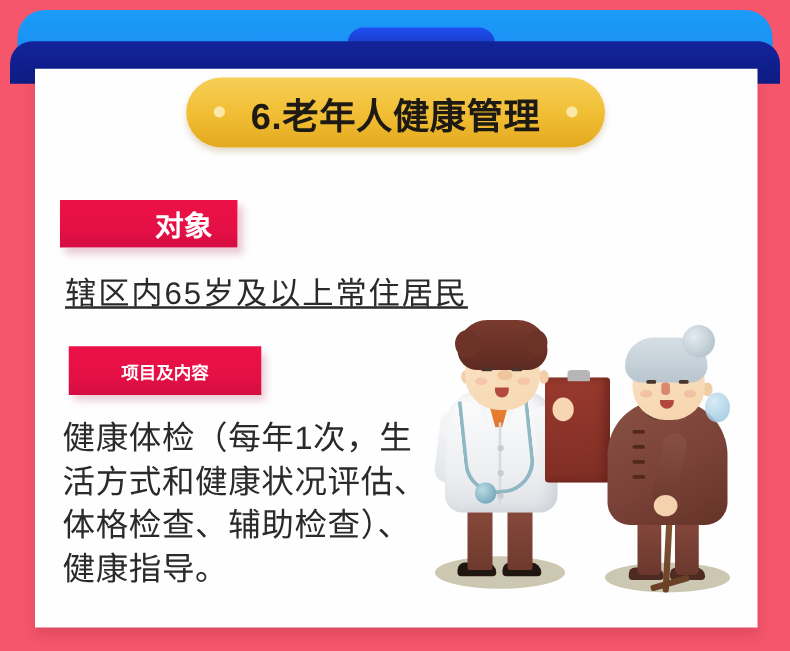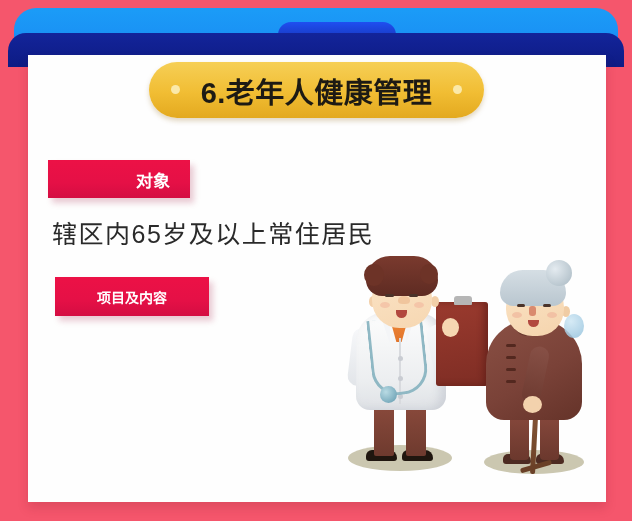--- a/index.html
+++ b/index.html
@@ -107,36 +107,37 @@
 
   .tag-object {
     left: 48px;
     top: 160px;
     width: 142px;
     height: 38px;
     justify-content: flex-end;
     padding-right: 20px;
     box-sizing: border-box;
   }
-  .tag-object .tag-text { font-size: 17px; }
+  .tag-object .tag-text { font-size: 23px; }
 
   .tag-items {
     left: 55px;
     top: 277px;
     width: 154px;
     height: 39px;
     justify-content: center;
   }
   .tag-items .tag-text { font-size: 14px; }
 
   
   .body-line {
     position: absolute;
     color: #2a2a2a;
     white-space: nowrap;
+    text-decoration: underline;
   }
   .subject-line {
     left: 52px;
     top: 214px;
     font-size: 25px;
     letter-spacing: 1.5px;
   }
   .content-block {
     position: absolute;
     left: 50px;
@@ -396,20 +397,26 @@
     <span class="badge-dot right"></span>
   </div>
 
   <div class="tag tag-object">
     <span class="tag-text">对象</span>
   </div>
   <div class="body-line subject-line">辖区内65岁及以上常住居民</div>
 
   <div class="tag tag-items">
     <span class="tag-text">项目及内容</span>
+  </div>
+  <div class="content-block">
+    <div>健康体检（每年1次，生</div>
+    <div>活方式和健康状况评估、</div>
+    <div>体格检查、辅助检查）、</div>
+    <div>健康指导。</div>
   </div>
 
   <div class="illustration">
 
     <div class="figure doctor">
       <div class="ground"></div>
       <div class="doc-shoe l"></div>
       <div class="doc-shoe r"></div>
       <div class="doc-leg l"></div>
       <div class="doc-leg r"></div>

